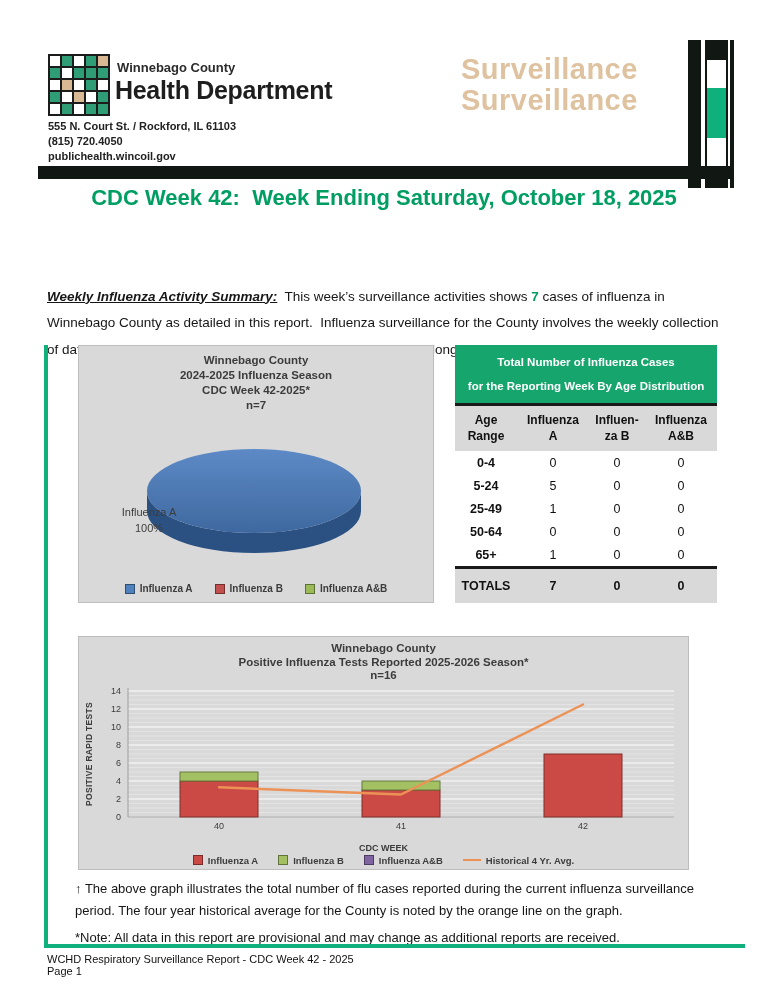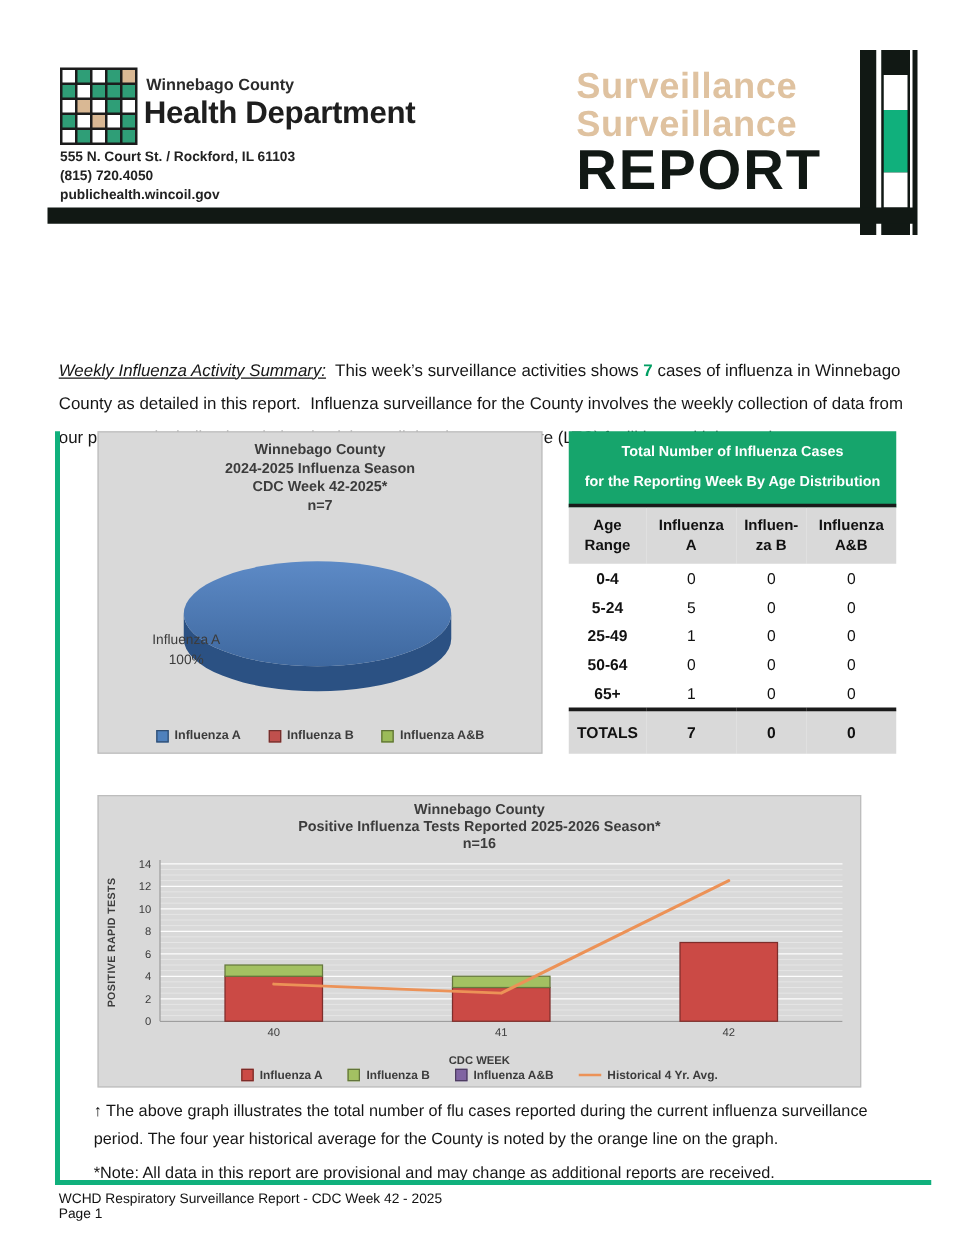--- a/index.html
+++ b/index.html
@@ -29,21 +29,21 @@
   .hg-right{position:absolute;left:42px;top:0;width:4px;height:148px;background:#111814;}
   .black-bar{position:absolute;left:38px;top:166px;width:694px;height:13px;background:#111814;}
 
   
   .page-title{position:absolute;left:40px;top:185px;width:688px;text-align:center;
               font-size:22px;font-weight:700;color:var(--title-green);}
   .callout{position:absolute;left:40px;top:216px;width:680px;height:48px;border:3px solid var(--accent);
            display:flex;align-items:center;justify-content:center;}
   .callout span{font-size:13.5px;color:#111;}
   .summary{position:absolute;left:47px;top:270px;width:684px;font-size:13.5px;line-height:26.5px;color:#161616;}
-  .summary .lead{font-weight:400;font-style:italic;text-decoration:underline;}
+  .summary .lead{font-weight:700;font-style:italic;text-decoration:underline;}
   .summary .hl{color:var(--title-green);font-weight:700;}
 
   
   .green-vline{position:absolute;left:44px;top:345px;width:4px;height:603px;background:var(--accent);}
   .green-hr{position:absolute;left:44px;top:944px;width:701px;height:4px;background:var(--accent);}
 
   
   .panel{background:var(--panel);border:1px solid #bdbdbd;box-sizing:border-box;}
   .pie-panel{position:absolute;left:78px;top:345px;width:356px;height:258px;}
   .chart-title{text-align:center;font-weight:700;color:#3c3c3c;font-size:11.5px;line-height:15px;padding-top:7px;}
@@ -119,34 +119,34 @@
   <div class="org-name">Health Department</div>
   <div class="address">
     <div>555 N. Court St. / Rockford, IL 61103</div>
     <div>(815) 720.4050</div>
   </div>
   <div class="website">publichealth.wincoil.gov</div>
 
   <div class="masthead">
     <div class="mh-tan">Surveillance</div>
     <div class="mh-tan">Surveillance</div>
-    <div class="mh-black">REPORT</div>
   </div>
 
   <div class="h-graphic">
     <div class="hg-left"></div>
     <div class="hg-col">
       <div class="hg-w1"></div>
         <div class="hg-g"></div>
         <div class="hg-w2"></div>
     </div>
     <div class="hg-right"></div>
   </div>
   <div class="black-bar"></div>
 
+  <div class="page-title">CDC Week 42:&nbsp; Week Ending Saturday, October 18, 2025</div>
   <p class="summary"><span class="lead">Weekly Influenza Activity Summary:</span><span>&nbsp; This week’s surveillance activities shows </span><span class="hl">7</span><span> cases of influenza in Winnebago County as detailed in this report.&nbsp; Influenza surveillance for the County involves the weekly collection of data from our partners including hospitals, physicians, clinics, long term care (LTC) facilities and laboratories.</span></p>
 
   <div class="green-vline"></div>
 
   <section class="panel pie-panel">
     <svg class="pie-svg" viewBox="0 0 356 258">
       <defs>
         <linearGradient id="pieGrad" x1="0" y1="0" x2="0" y2="1">
           <stop offset="0" stop-color="#5d8ac6"></stop>
             <stop offset="1" stop-color="#3e689f"></stop>

